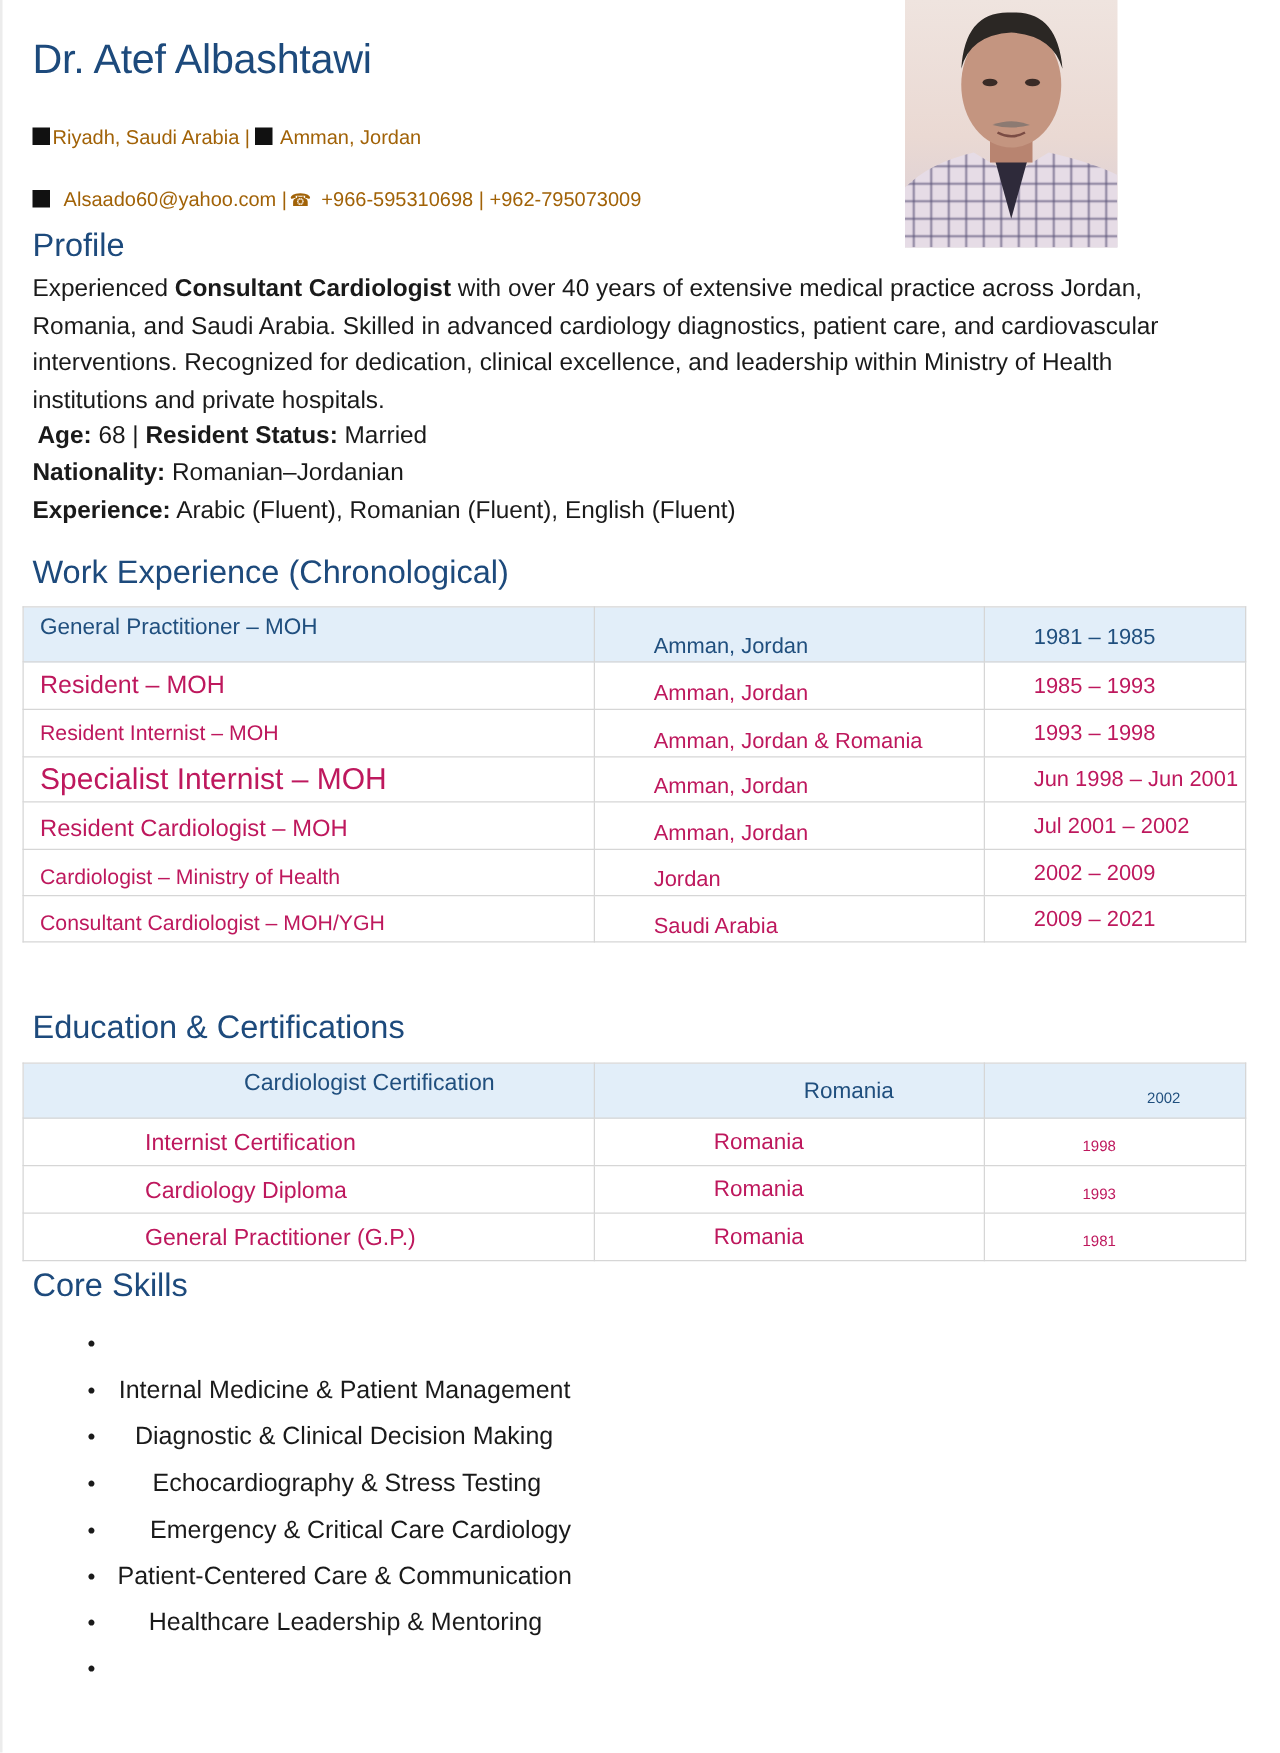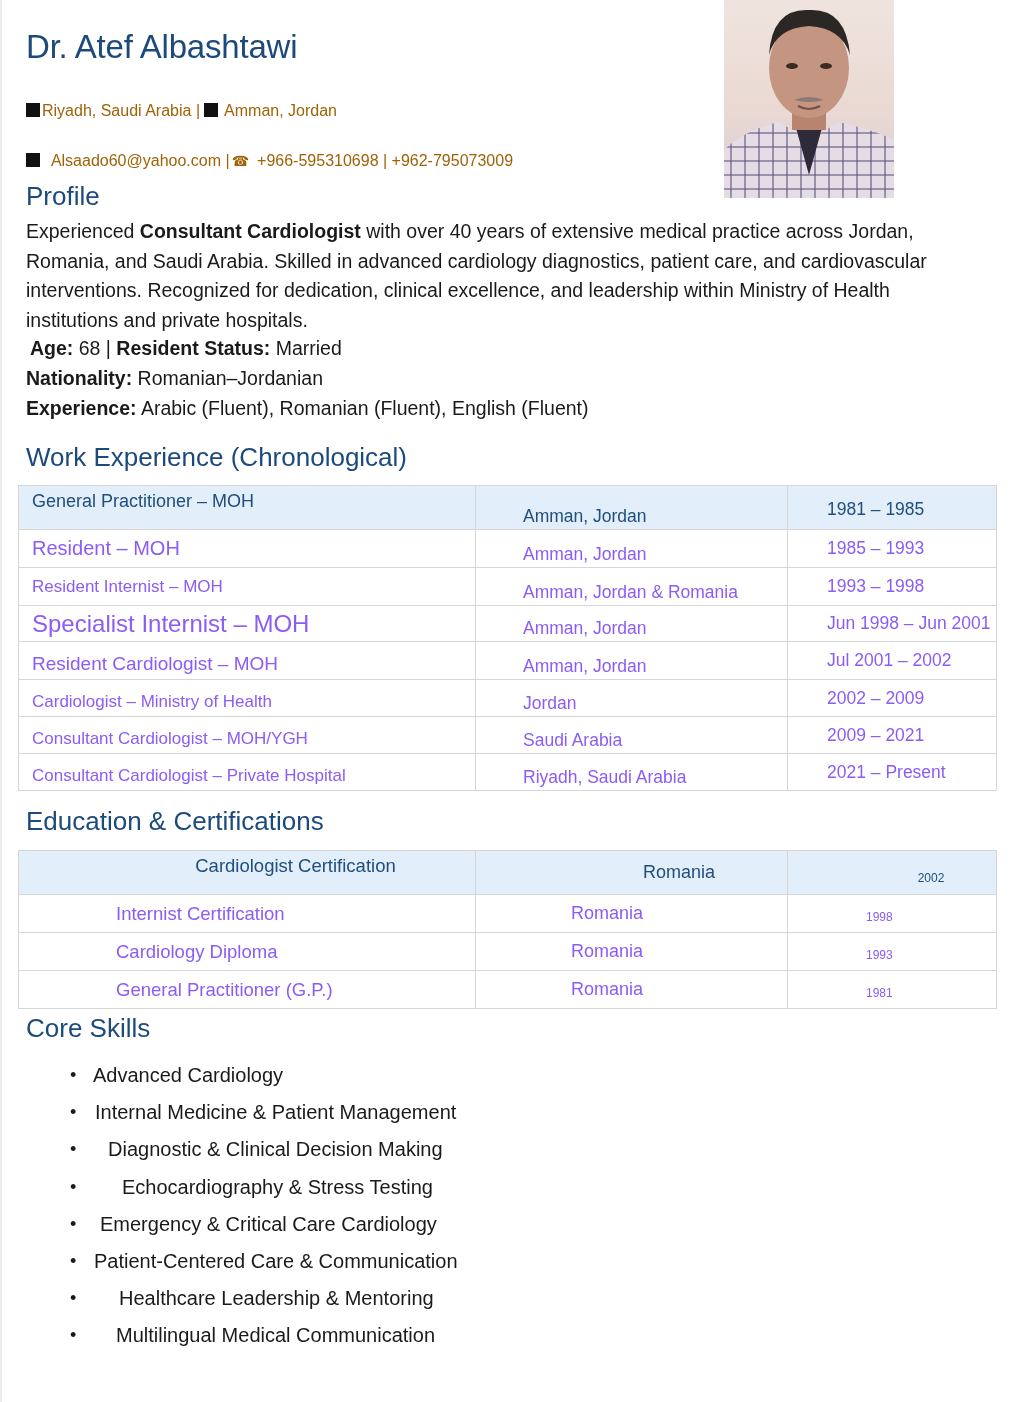--- a/index.html
+++ b/index.html
@@ -26,21 +26,21 @@
   .sec-edu { top: 806px; left: 20px; font-size: 27px; }
   .sec-skills { top: 1013px; font-size: 28px; }
   .profile-text { position: absolute; left: 26px; top: 217px; width: 920px; font-size: 19.5px; line-height: 29.5px; color: #1a1a1a; }
   .profile-text b { font-weight: bold; }
   .facts { position: absolute; left: 26px; font-size: 19.5px; white-space: nowrap; }
   .facts b { font-weight: bold; }
   .f1 { top: 337px; left: 30px; }
   .f2 { top: 367px; }
   .f3 { top: 397px; }
   table.grid { position: absolute; border-collapse: collapse; table-layout: fixed; }
-  table.grid td { border: 1px solid #d6d6d6; padding: 0; color: #8b5cf6; white-space: nowrap; overflow: visible; }
+  table.grid td { border: 1px solid #d6d6d6; padding: 0; color: #be185d; white-space: nowrap; overflow: visible; }
   table.grid tr.head td { background: #e2eef9; color: #204f7e; }
   .work { left: 18px; top: 485px; width: 978px; }
   .work col.c1 { width: 457px; } .work col.c2 { width: 312px; } .work col.c3 { width: 209px; }
   .work td.t { padding-left: 13px; font-size: 17px; }
   .work td.loc { padding-left: 47px; font-size: 17.5px; vertical-align: bottom; padding-bottom: 2px; }
   .work td.dt { padding-left: 39px; font-size: 17.5px; }
   .work tr.r0 { height: 44px; } .work tr.r0 td.t { vertical-align: top; padding-top: 5px; font-size: 18px; }
   .work tr.r0 td.dt { padding-top: 4px; }
   .work tr.r1 { height: 38px; } .work tr.r1 td.t { font-size: 20px; }
   .work tr.r2 { height: 38px; }
@@ -143,25 +143,20 @@
   <tr class="r5">
     <td class="t">Cardiologist – Ministry of Health</td>
     <td class="loc">Jordan</td>
     <td class="dt">2002 – 2009</td>
   </tr>
   <tr class="r6">
     <td class="t">Consultant Cardiologist – MOH/YGH</td>
     <td class="loc">Saudi Arabia</td>
     <td class="dt">2009 – 2021</td>
   </tr>
-  <tr class="r7">
-    <td class="t">Consultant Cardiologist – Private Hospital</td>
-    <td class="loc">Riyadh, Saudi Arabia</td>
-    <td class="dt">2021 – Present</td>
-  </tr>
 </tbody>
   </table>
 
 <h2 class="section sec-edu">Education &amp; Certifications</h2>
 
 <table class="grid edu">
   <colgroup>
       <col class="c1">
       <col class="c2">
       <col class="c3">
@@ -186,21 +181,21 @@
     <td class="t">General Practitioner (G.P.)</td>
     <td class="loc">Romania</td>
     <td class="dt">1981</td>
   </tr>
 </tbody>
   </table>
 
 <h2 class="section sec-skills">Core Skills</h2>
 
 <ul class="skills">
-  <li><span class="bullet">•</span><span class="txt" style="margin-left:1px">Advanced Cardiology</span></li>
+  <li><span class="bullet">•</span></li>
   <li><span class="bullet">•</span><span class="txt" style="margin-left:3px">Internal Medicine &amp; Patient Management</span></li>
   <li><span class="bullet">•</span><span class="txt" style="margin-left:16px">Diagnostic &amp; Clinical Decision Making</span></li>
   <li><span class="bullet">•</span><span class="txt" style="margin-left:30px">Echocardiography &amp; Stress Testing</span></li>
-  <li><span class="bullet">•</span><span class="txt" style="margin-left:8px">Emergency &amp; Critical Care Cardiology</span></li>
+  <li><span class="bullet">•</span><span class="txt" style="margin-left:28px">Emergency &amp; Critical Care Cardiology</span></li>
   <li><span class="bullet">•</span><span class="txt" style="margin-left:2px">Patient-Centered Care &amp; Communication</span></li>
   <li><span class="bullet">•</span><span class="txt" style="margin-left:27px">Healthcare Leadership &amp; Mentoring</span></li>
-  <li><span class="bullet">•</span><span class="txt" style="margin-left:24px">Multilingual Medical Communication</span></li>
+  <li><span class="bullet">•</span></li>
 </ul>
 
 </body></html>

